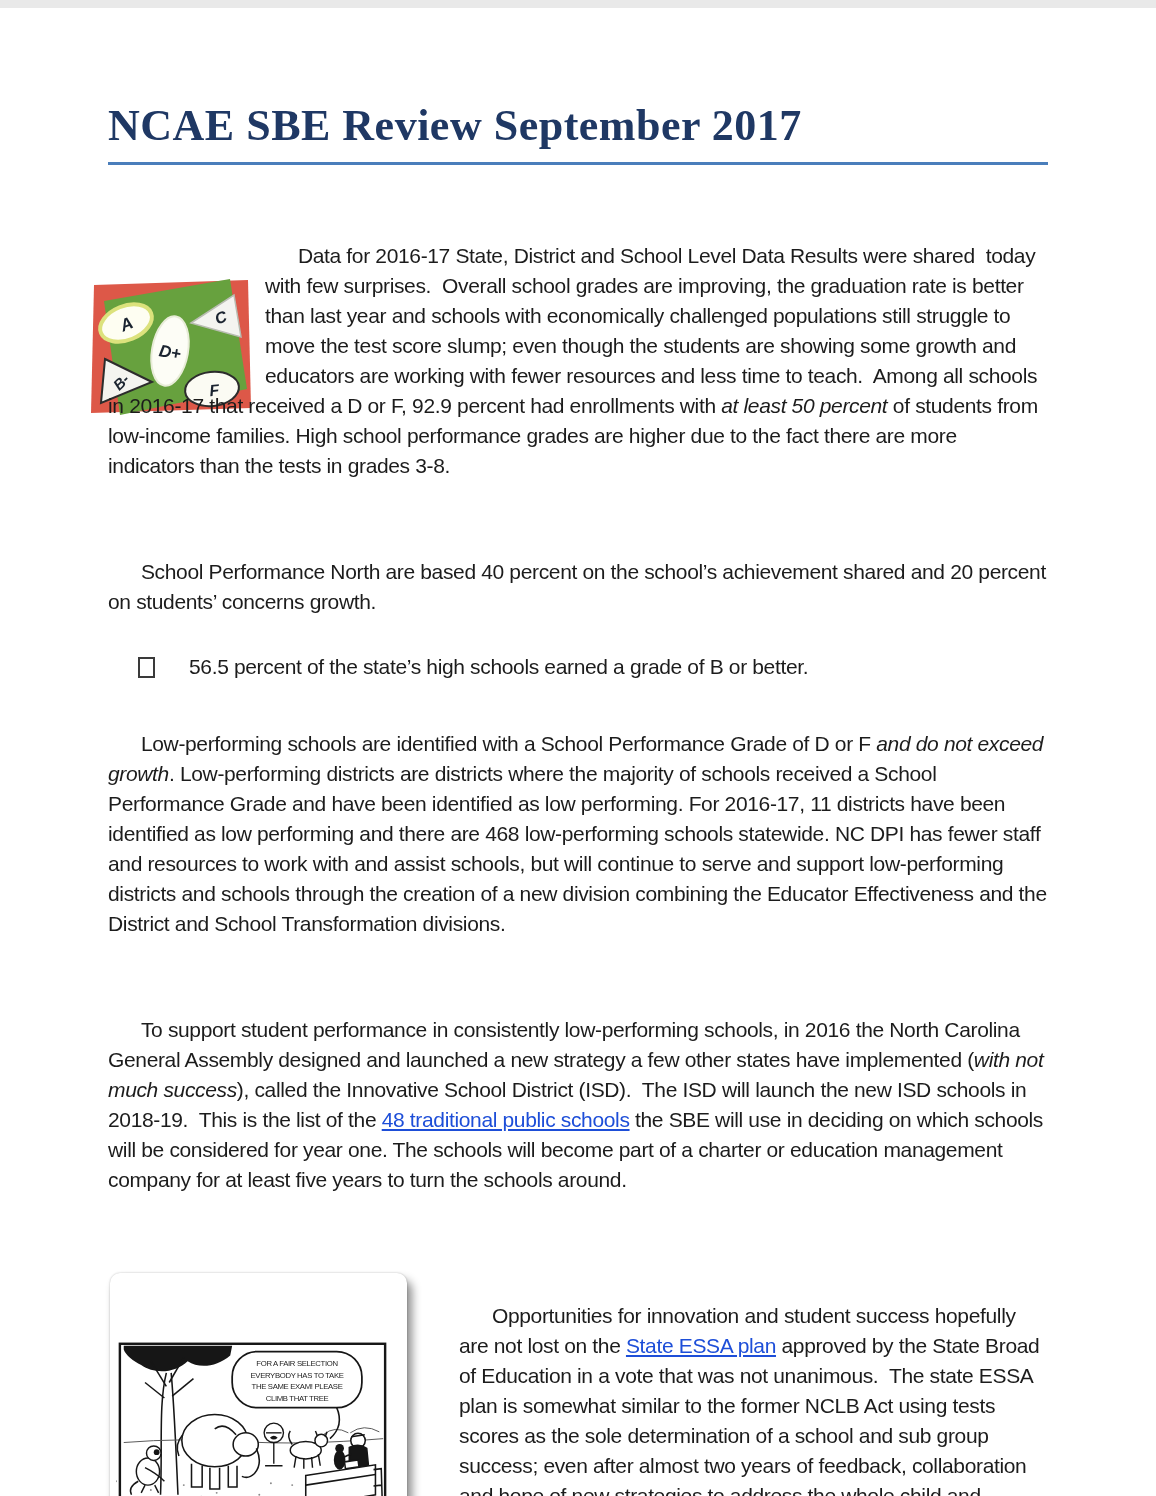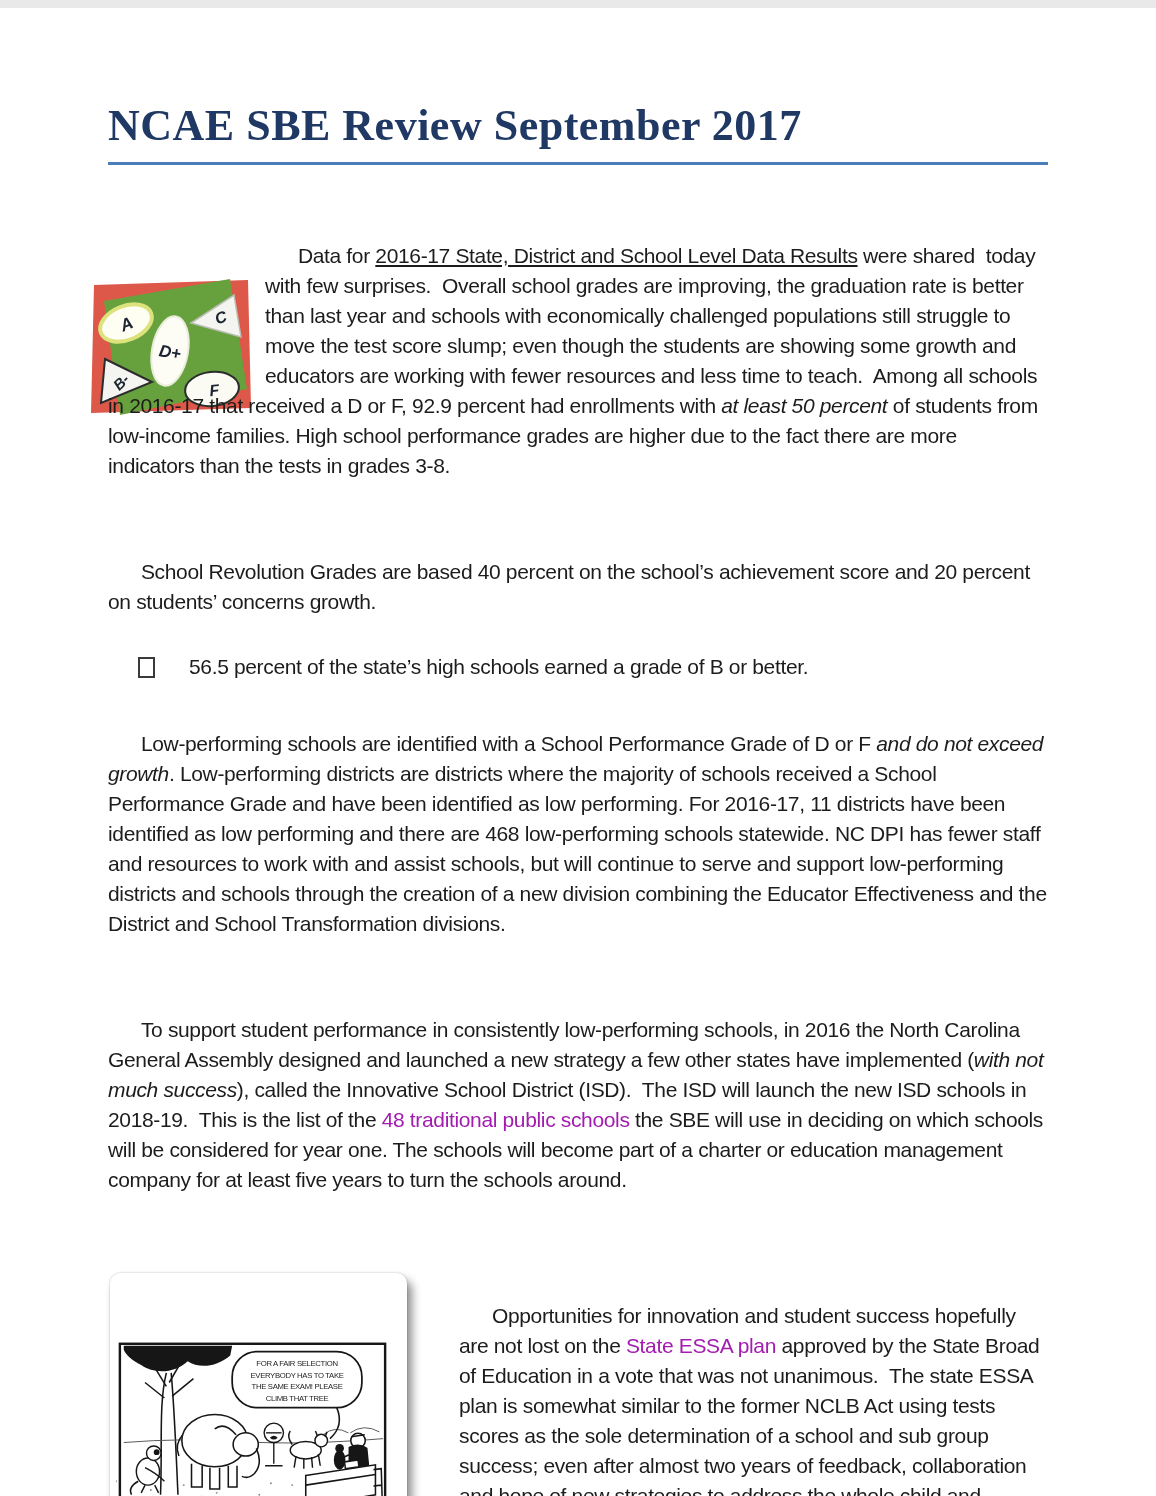--- a/index.html
+++ b/index.html
@@ -12,22 +12,22 @@
     font-family:"Liberation Serif","DejaVu Serif",serif;
     font-weight:700;font-size:44px;line-height:1.0;color:#1f3864;
     margin:0;padding:0 0 14px 0;border-bottom:3px solid #4a7ebb;letter-spacing:.5px;
   }
   .para{
     font-size:21px;line-height:30px;letter-spacing:-0.35px;margin:16px 0 0 0;
     white-space:pre-wrap;display:flow-root;
   }
   .para .b{font-weight:400}
   .para .i{font-style:italic}
-  .para .u{text-decoration:underline}
-  .para a.link{color:#a21caf;cursor:pointer;}
+  .para .u{}
+  .para a.link{color:#1d4ed8;text-decoration:underline;cursor:pointer;}
   .bullets{margin:4px 0 0 28px;padding:0;list-style:none;}
   .bullets li{display:flex;align-items:center;gap:34px;font-size:21px;line-height:32px;letter-spacing:-0.35px;}
   .checkbox{
     display:inline-block;width:13px;height:17px;border:2px solid #3a3a3a;flex:0 0 auto;
     background:#fff;margin-left:2px;
   }
   
   figure.grades{
     float:left;width:165px;height:142px;margin:4px 12px 6px -20px;padding:0;
   }
@@ -71,21 +71,21 @@
           <g transform="rotate(-6 124 114)">
             <ellipse cx="124" cy="114" rx="27" ry="17" fill="#fbfbf3" stroke="#2c2c2c" stroke-width="2"></ellipse>
             <text x="126" y="121" text-anchor="middle" font-size="16" font-weight="bold" fill="#1b2430" font-style="italic">F</text>
           </g>
         </svg>
       </figure>
       <span><span>Data for </span><span class="u">2016-17 State, District and School Level Data Results</span><span> were shared  today with few surprises.  Overall school grades are improving, the graduation rate is better than last year and schools with economically challenged populations still struggle to move the test score slump; even though the students are showing some growth and educators are working with fewer resources and less time to teach.  Among all schools in 2016-17 that received a D or F, 92.9 percent had enrollments with </span><span class="b i">at least 50 percent</span><span> of students from low-income families. High school performance grades are higher due to the fact there are more indicators than the tests in grades 3-8.</span></span>
     </div>
 
     <div class="para">
-      <span><span>School Revolution Grades are </span><span class="b">based 40 percent on the school’s achievement</span><span> score and </span><span class="b">20 percent</span><span> on students’ </span><span class="b">concerns growth</span><span>.</span></span>
+      <span><span>School Performance North are </span><span class="b">based 40 percent on the school’s achievement</span><span> shared and </span><span class="b">20 percent</span><span> on students’ </span><span class="b">concerns growth</span><span>.</span></span>
     </div>
 
     <ul class="bullets">
       <li>
         <span class="checkbox"></span>
         <span>56.5 percent of the state’s high schools earned a grade of B or better.</span>
       </li>
     </ul>
 
     <div class="para">

